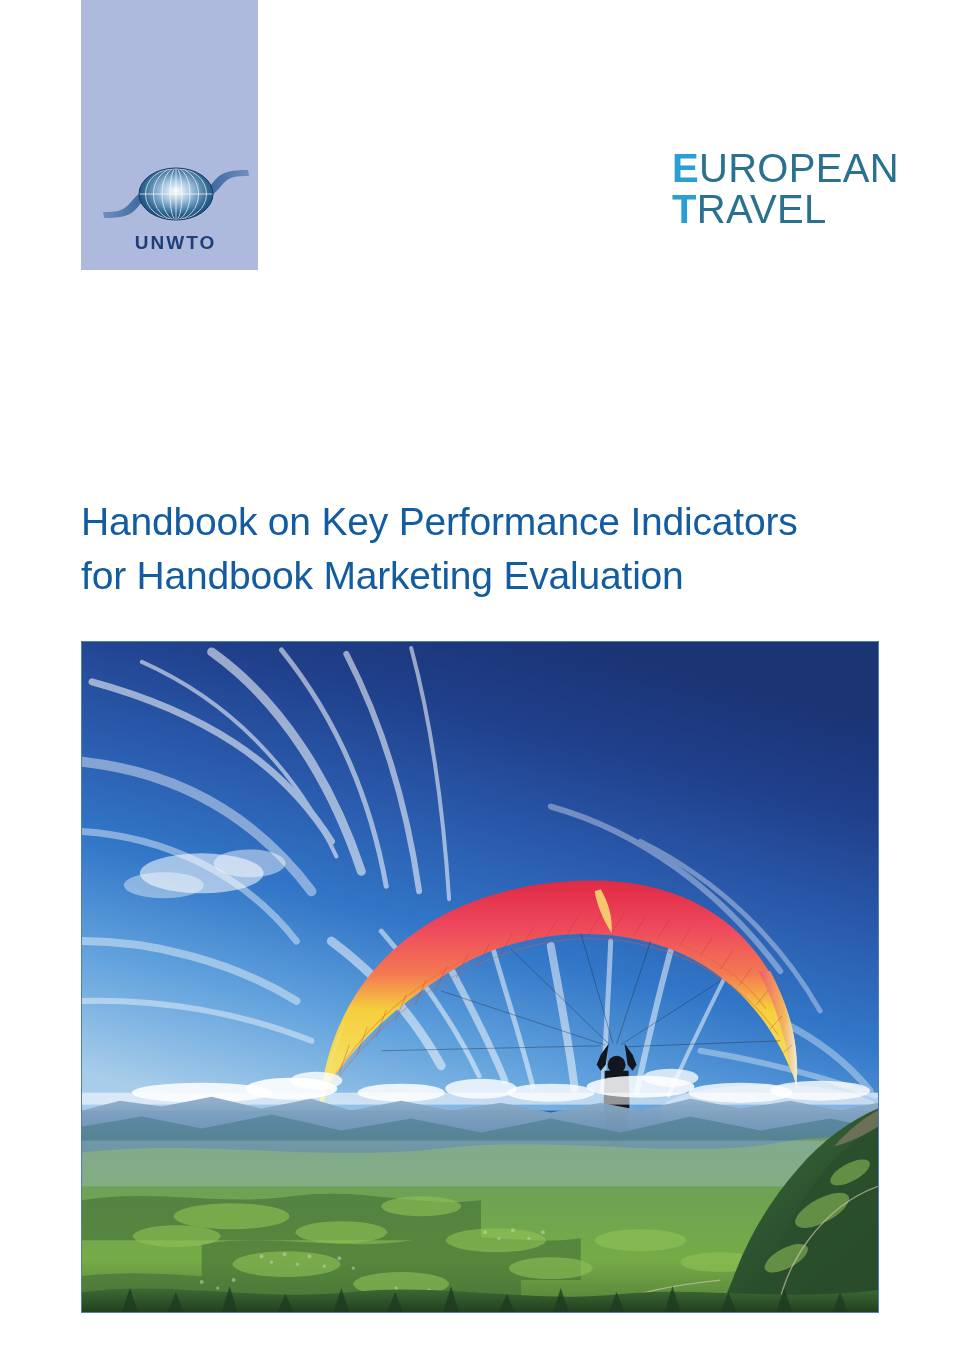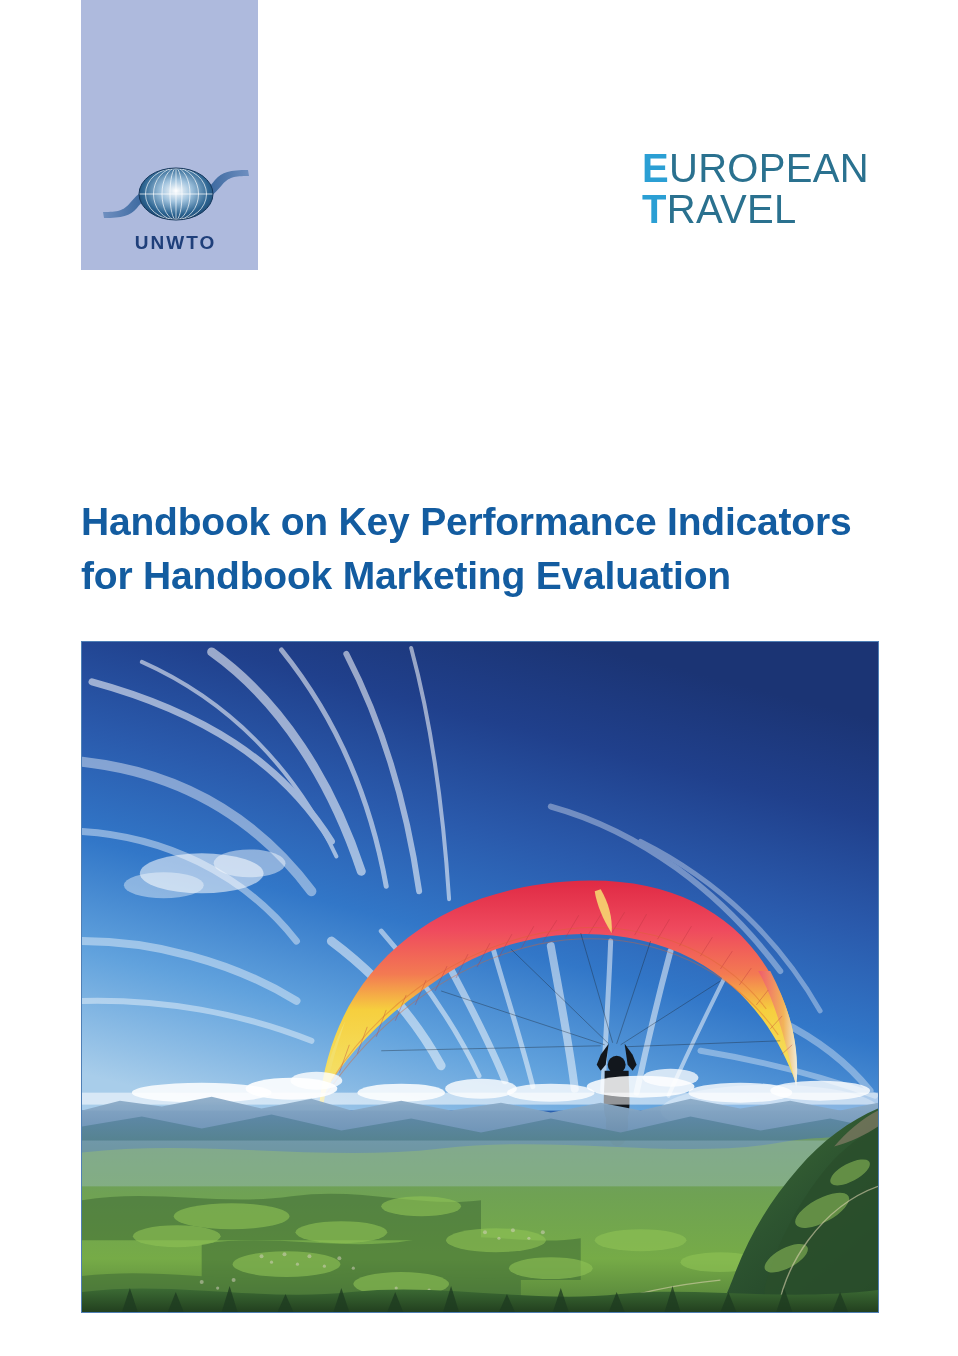--- a/index.html
+++ b/index.html
@@ -43,21 +43,21 @@
     font-family: "Liberation Sans", sans-serif;
     font-weight: bold;
     font-size: 19px;
     letter-spacing: 2.0px;
     color: #1f3f7a;
   }
 
   
   #etc-logo {
     position: absolute;
-    left: 625px;
+    left: 655px;
     top: 148px;
     display: flex;
     align-items: center;
   }
   #etc-rule {
     width: 5px;
     background: #2b9fd4;
     margin-right: 12px;
     flex: none;
   }
@@ -80,21 +80,21 @@
     font-weight: bold;
   }
 
   
   #cover-title {
     position: absolute;
     left: 81px;
     top: 495px;
     width: 820px;
     font-family: "Liberation Sans", sans-serif;
-    font-weight: bold;
+    font-weight: normal;
     font-size: 39px;
     line-height: 54px;
     color: #135ca0;
     letter-spacing: -0.2px;
   }
   #cover-title .t-line { display: block; }
 
   
   #cover-photo {
     position: absolute;

